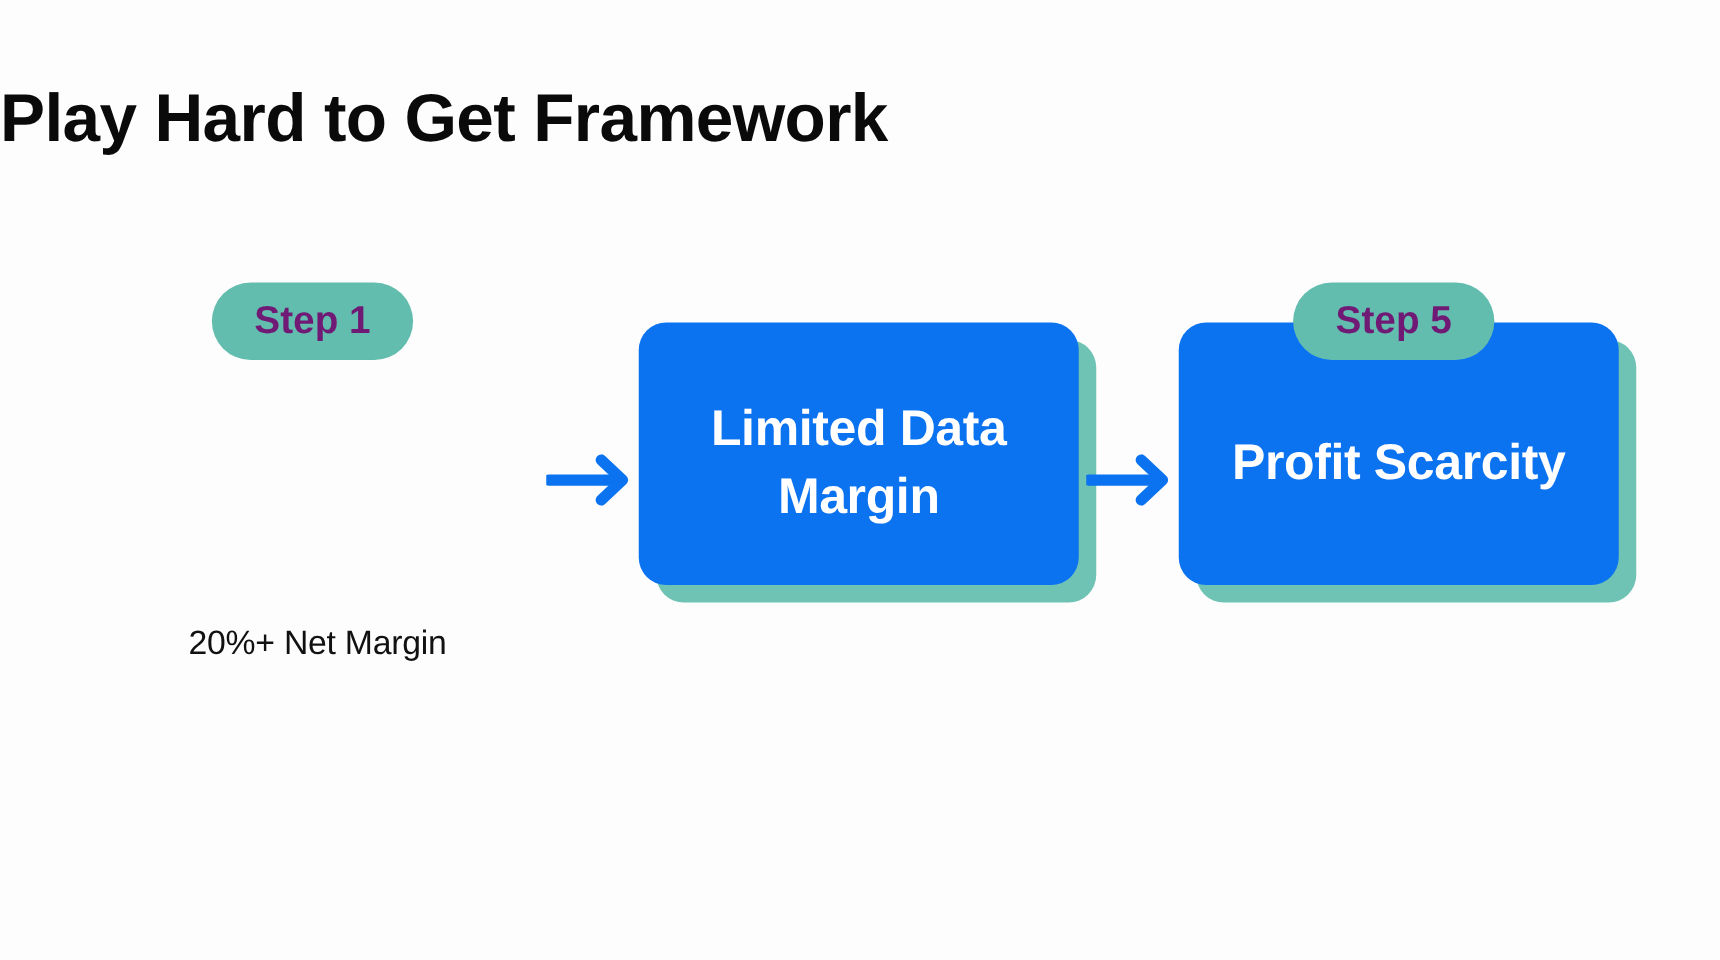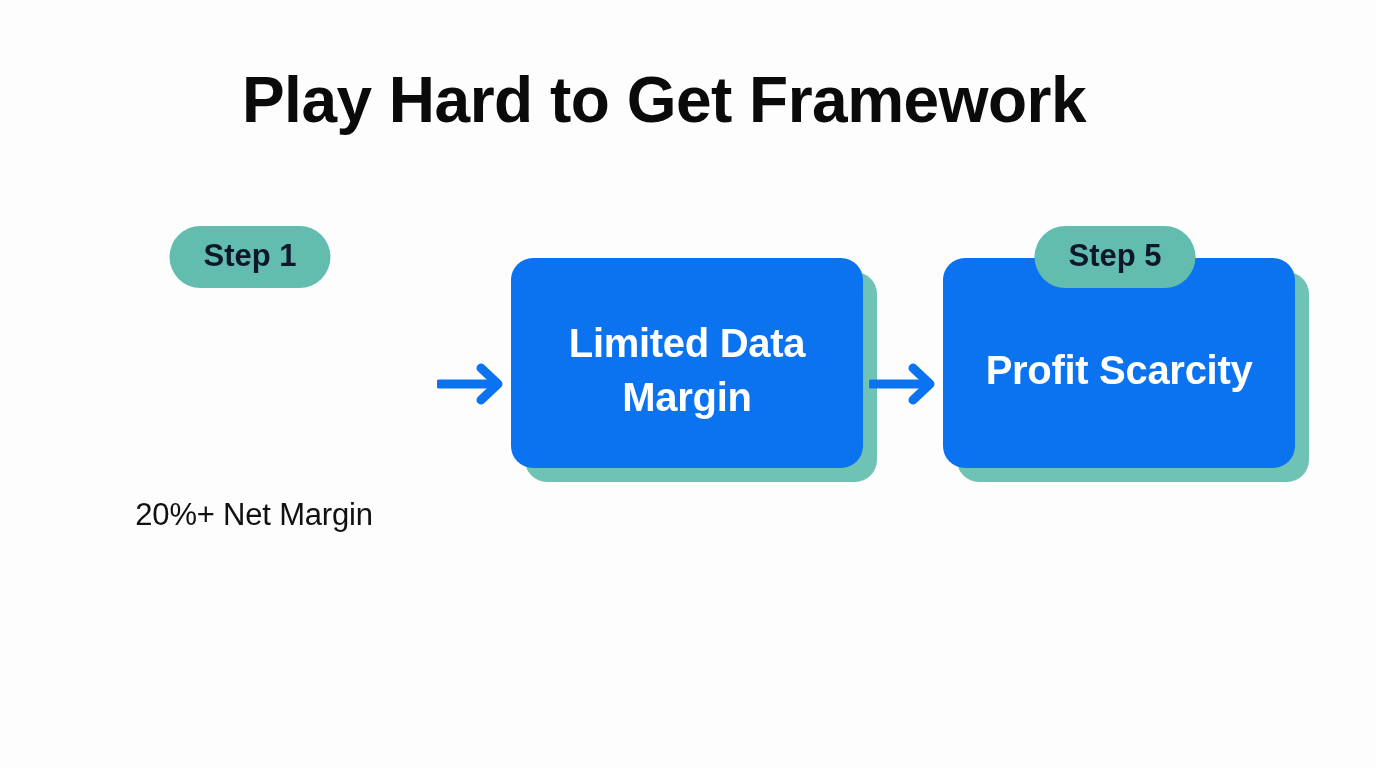--- a/index.html
+++ b/index.html
@@ -17,22 +17,22 @@
     background: #fdfdfd;
     overflow: hidden;
   }
 
   
   #page-title {
     position: absolute;
     left: 0;
     top: 64px;
     width: 1328px;
-    text-align: center;
-    font-size: 64px;
+    text-align: left;
+    font-size: 54px;
     font-weight: bold;
     letter-spacing: -0.5px;
     color: #0a0a0a;
     line-height: 1.15;
     white-space: nowrap;
   }
 
   
   #steps-row {
     position: absolute;
@@ -93,38 +93,38 @@
   }
 
   
   .step-badge {
     position: absolute;
     top: 0;
     left: 50%;
     transform: translateX(-50%);
     margin-left: -11px;
     background: #63bdaf;
-    color: #0f172a;
+    color: #701a75;
     font-size: 31px;
     font-weight: bold;
     border-radius: 34px;
     padding: 10px 34px 12px 34px;
     line-height: 40px;
     white-space: nowrap;
     z-index: 5;
   }
 
   
   .step-caption {
     position: absolute;
     top: 266px;
     left: -16px;
     width: 384px;
     text-align: center;
-    font-size: 31px;
+    font-size: 27px;
     font-weight: 500;
     color: #111111;
     line-height: 45px;
     letter-spacing: -0.2px;
   }
 
   
   .flow-arrow {
     position: absolute;
     top: 363px;

